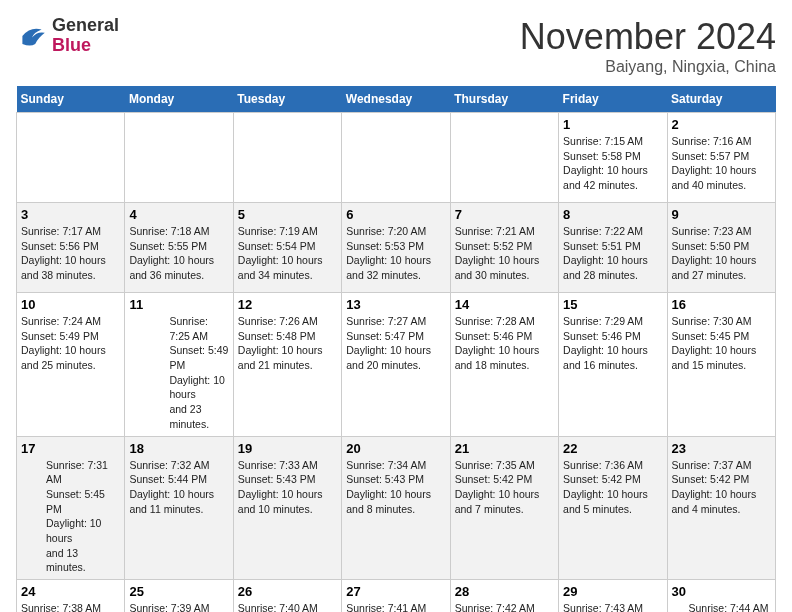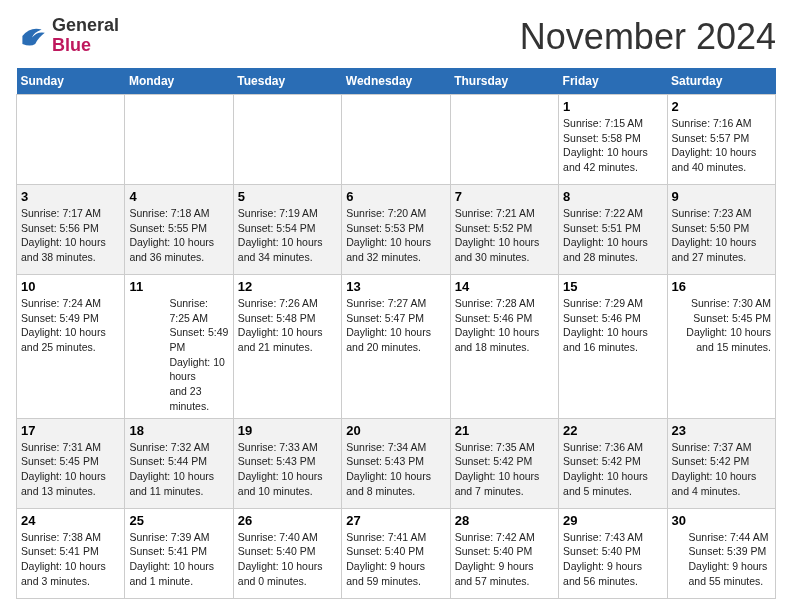--- a/index.html
+++ b/index.html
@@ -94,20 +94,21 @@
 
       <path d="M8 20 Q18 8 32 12 Q22 16 20 22 Q26 14 36 16 Q28 22 24 30 Q18 34 8 30 Z" fill="#2a6db5"></path>
     </svg>
     <div class="logo-text">
       <div class="logo-general">General</div>
       <div class="logo-blue">Blue</div>
     </div>
   </div>
   <div class="title-area">
     <div class="month-title">November 2024</div>
+    <div class="subtitle">Baiyang, Ningxia, China</div>
   </div>
 </div>
 
 <table>
   <thead>
     <tr>
       <th>Sunday</th>
       <th>Monday</th>
       <th>Tuesday</th>
       <th>Wednesday</th>
@@ -227,30 +228,30 @@
         </td>
         <td>
           <div class="day-num">15</div>
           <div class="day-info" style="white-space: pre-line;">Sunrise: 7:29 AM
 Sunset: 5:46 PM
 Daylight: 10 hours
 and 16 minutes.</div>
         </td>
         <td>
           <div class="day-num">16</div>
-          <div class="day-info" style="white-space: pre-line; text-align: right;">Sunrise: 7:30 AM
+          <div class="day-info" style="white-space: pre-line;">Sunrise: 7:30 AM
 Sunset: 5:45 PM
 Daylight: 10 hours
 and 15 minutes.</div>
         </td>
       </tr>
       <tr>
         <td>
           <div class="day-num">17</div>
-          <div class="day-info" style="white-space: pre-line;">Sunrise: 7:31 AM
+          <div class="day-info" style="white-space: pre-line; margin-left: 25px;">Sunrise: 7:31 AM
 Sunset: 5:45 PM
 Daylight: 10 hours
 and 13 minutes.</div>
         </td>
         <td>
           <div class="day-num">18</div>
           <div class="day-info" style="white-space: pre-line;">Sunrise: 7:32 AM
 Sunset: 5:44 PM
 Daylight: 10 hours
 and 11 minutes.</div>

